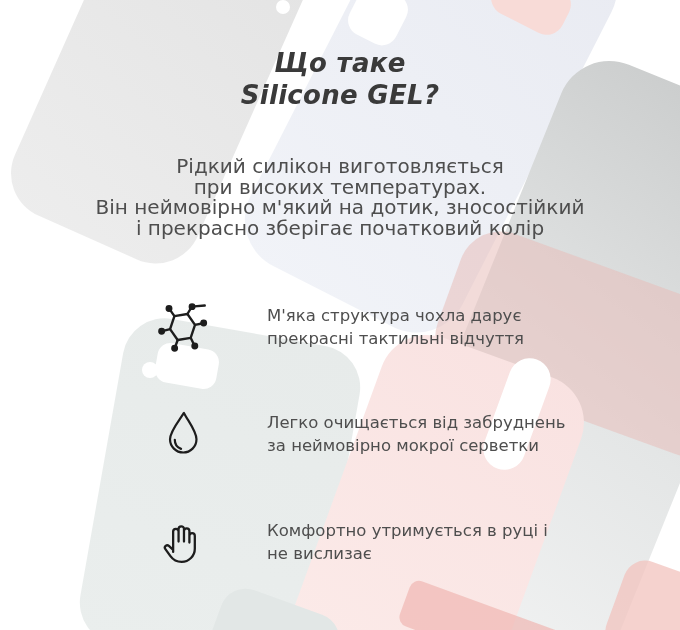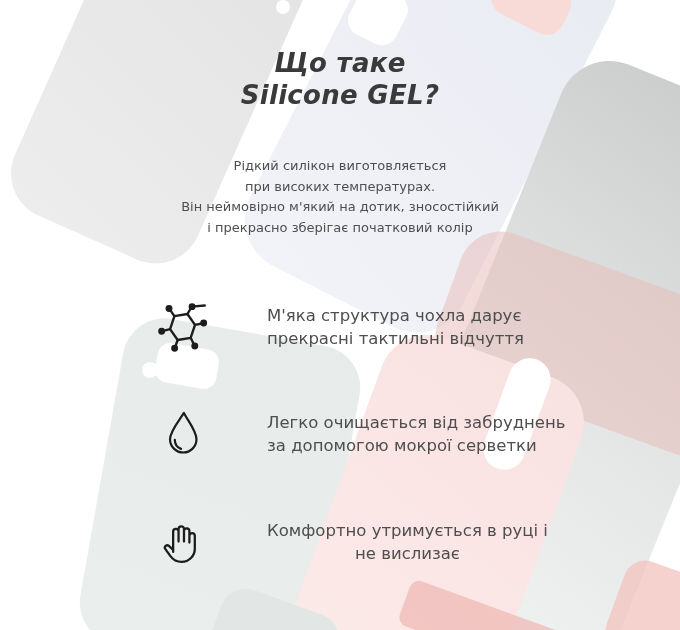--- a/index.html
+++ b/index.html
@@ -46,28 +46,28 @@
   .content{position:absolute;inset:0;z-index:5;border-radius:17px;}
   .title{
     position:absolute;left:0;top:47px;width:680px;margin:0;
     text-align:center;
     font-size:26px;line-height:32px;font-weight:bold;font-style:italic;
     letter-spacing:.3px;color:#3a3a3a;white-space:pre-line;
   }
   .intro{
     position:absolute;left:0;top:156px;width:680px;margin:0;
     text-align:center;
-    font-size:13px;line-height:20.5px;font-weight:500;
+    font-size:20px;line-height:20.5px;font-weight:500;
     color:#4e4e4e;white-space:pre-line;
   }
   .feature{
     position:absolute;left:146px;width:480px;height:64px;
     display:flex;align-items:center;
   }
-  .feature.f1{top:295px;} .feature.f2{top:402px;} .feature.f3{top:510px;text-align:center;}
+  .feature.f1{top:295px;} .feature.f2{top:402px;} .feature.f3{top:510px;}
   .feature .icon{
     width:72px;flex:0 0 72px;margin-right:45px;
     display:flex;align-items:center;justify-content:center;
   }
   .feature p{
     margin:4px;font-size:16.5px;line-height:23px;font-weight:500;
     color:#4e4e4e;white-space:pre-line;
   }
   svg{display:block;}
 </style>
@@ -128,21 +128,21 @@
     </div>
 
     <div class="feature f2">
       <span class="icon">
         <svg width="46" height="58" viewBox="0 0 48 58" fill="none" stroke="#1d1d1d" stroke-width="2.3" stroke-linecap="round" stroke-linejoin="round">
           <path d="M26 7 C21 15 11.5 26 11.5 34.5 a13.8 13.8 0 0 0 27.6 0 C39.1 26 30 15 26 7 Z"></path>
           <path d="M16.5 35 a10 10 0 0 0 6.5 9.5"></path>
         </svg>
       </span>
       <p>Легко очищається від забруднень
-за допомогою мокрої серветки</p>
+за неймовірно мокрої серветки</p>
     </div>
 
     <div class="feature f3">
       <span class="icon">
         <svg width="50" height="52" viewBox="0 0 48 48" fill="none" stroke="#1d1d1d" stroke-width="2.2" stroke-linecap="round" stroke-linejoin="round">
           <path d="M15.5 33.5 V14 a2.6 2.6 0 0 1 5.2 0 V23.5 V11.5 a2.6 2.6 0 0 1 5.2 0 V23.5 V13.5 a2.6 2.6 0 0 1 5.2 0 V24.5 V18 a2.6 2.6 0 0 1 5.2 0 V30.5 a12.6 12.6 0 0 1 -12.6 12.6 c-4.5 0 -8.3 -2 -10.8 -5.5 l-5 -7 c-1.5 -2.1 1.5 -4.6 3.5 -2.9 l4.1 3.8 Z"></path>
         </svg>
       </span>
       <p>Комфортно утримується в руці і
 не вислизає</p>

